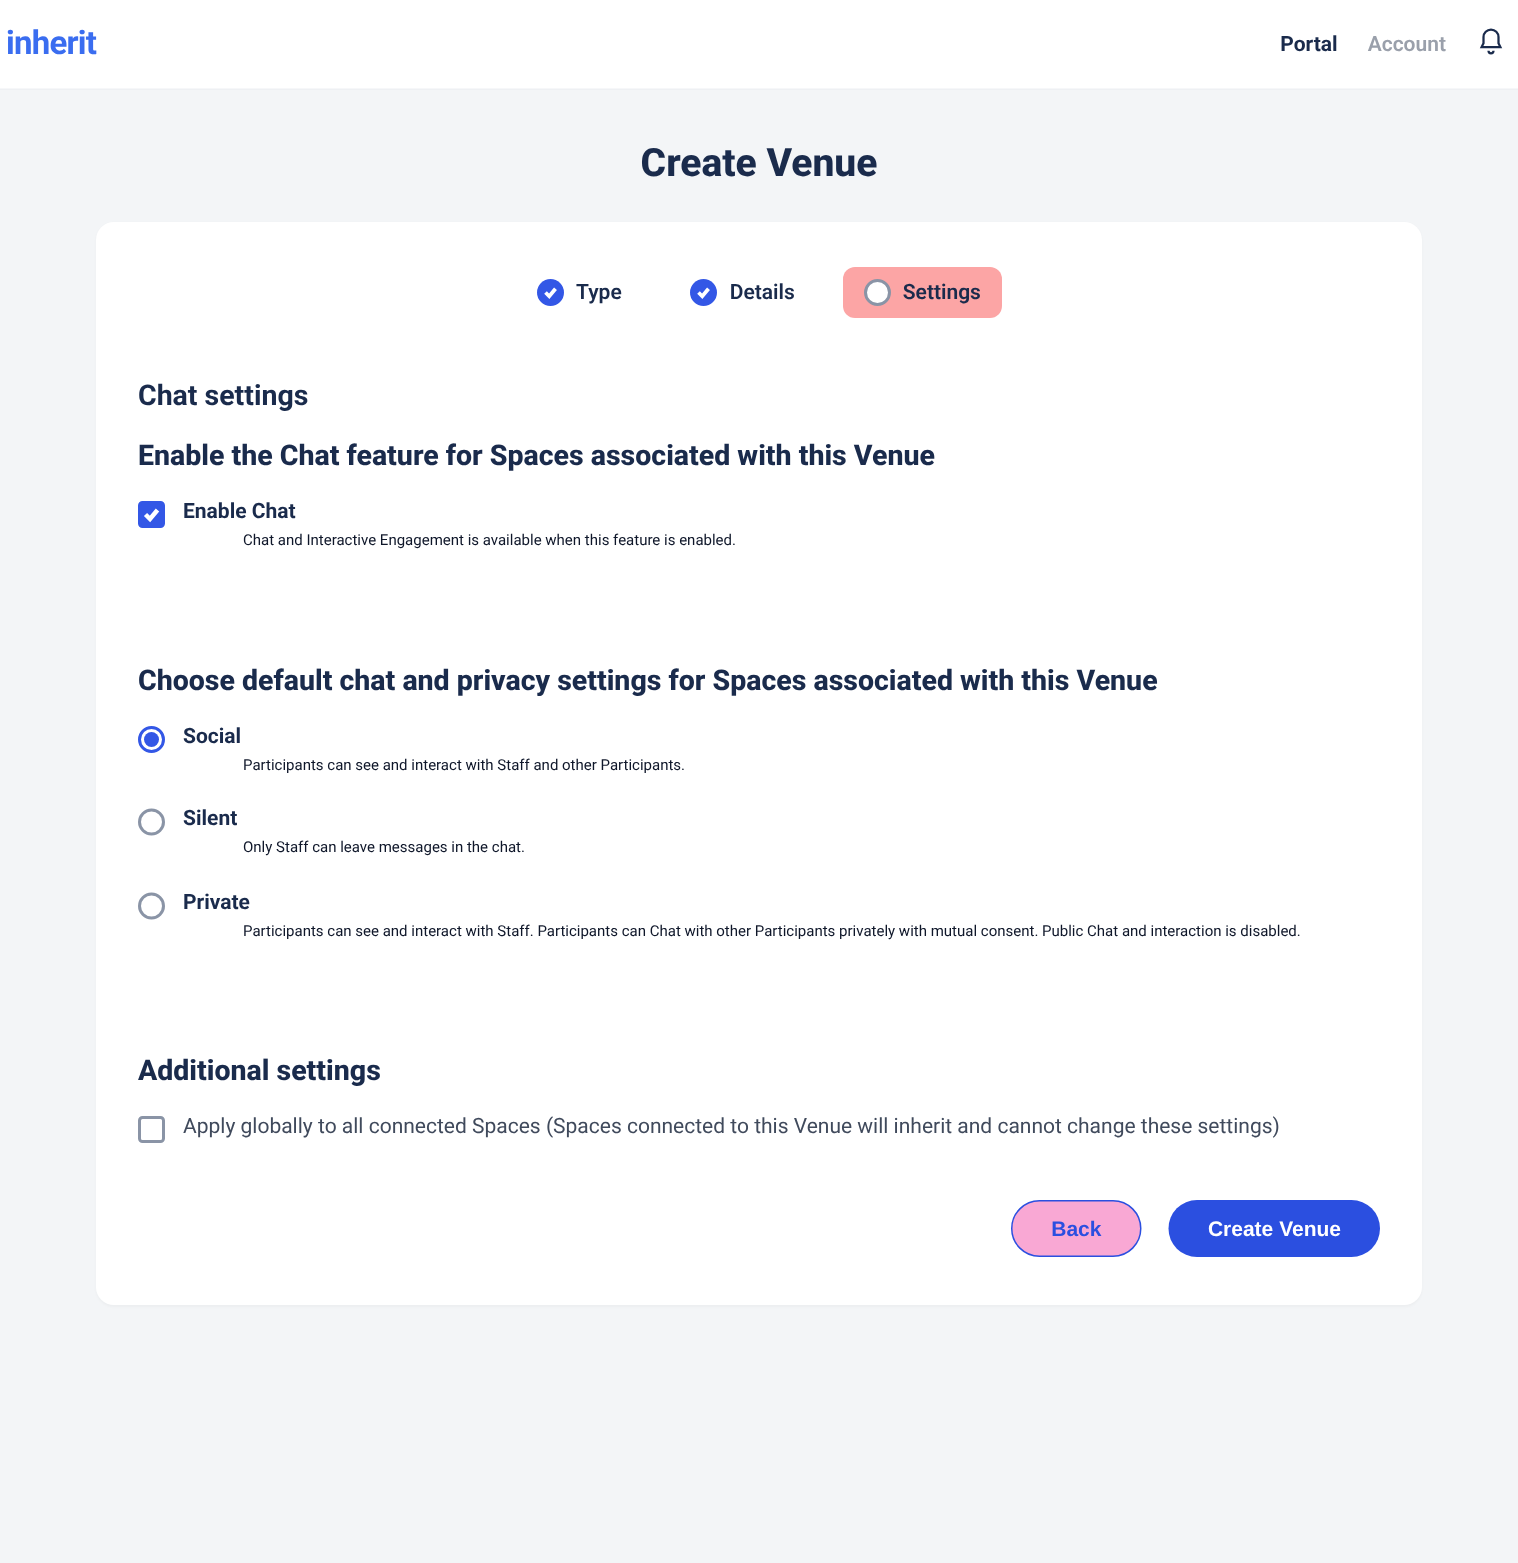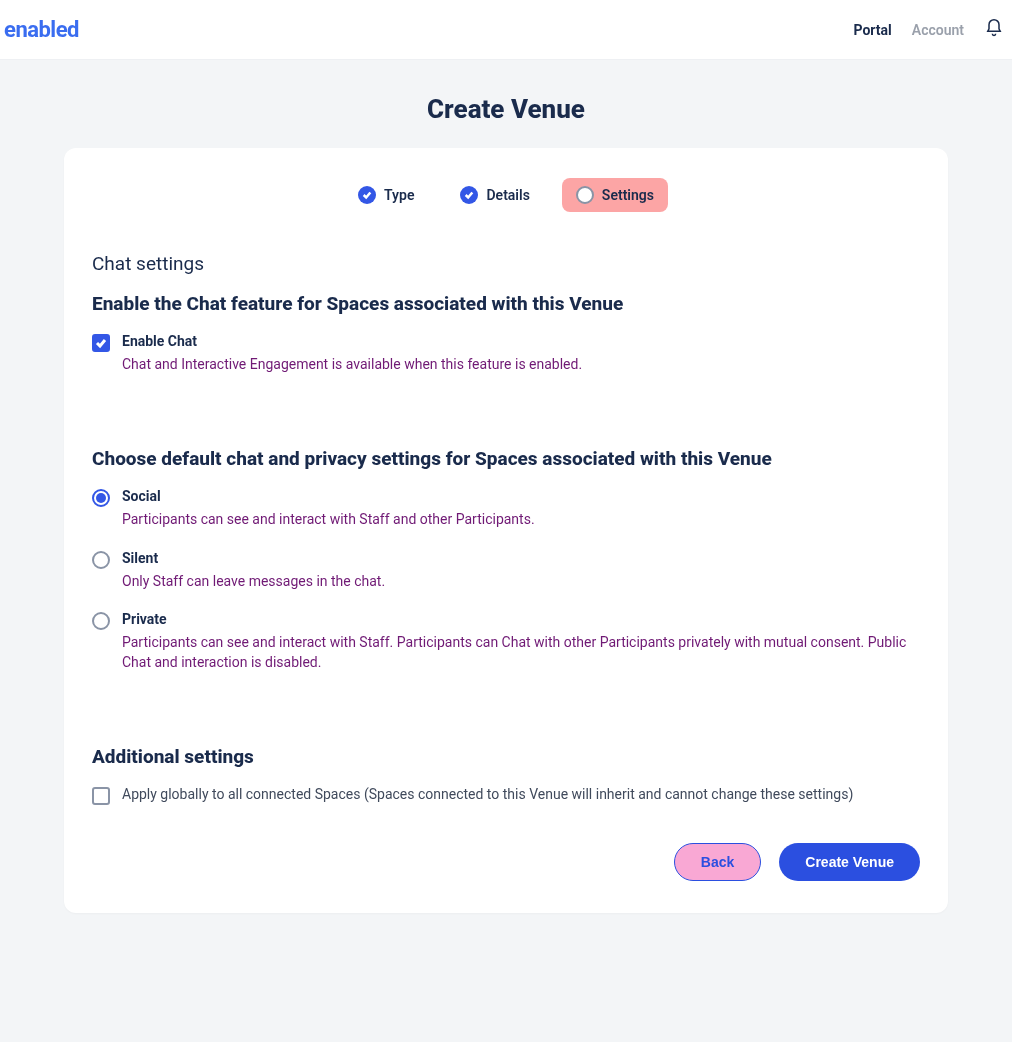--- a/index.html
+++ b/index.html
@@ -87,21 +87,21 @@
       display: inline-flex;
       align-items: center;
       justify-content: center;
       flex-shrink: 0;
     }
     .step-circle.done { background: #3357e6; }
     .step-circle.pending { border: 2px solid #8a94a6; background: #fff; }
     .step-circle.done svg { width: 10px; height: 10px; stroke: #fff; stroke-width: 3; fill: none; }
     h2.section-title {
       font-size: 19px;
-      font-weight: 400;
+      font-weight: 700;
       color: #1a2b4c;
       margin-bottom: 14px;
     }
     .info-banner {
       background: #f3f5f8;
       border-radius: 8px;
       padding: 16px 18px;
       font-size: 14px;
       line-height: 1.5;
       color: #404a5c;
@@ -120,24 +120,25 @@
       gap: 12px;
       margin-bottom: 20px;
     }
     .control-row .content { flex: 1; }
     .control-label {
       font-size: 14px;
       font-weight: 700;
       color: #1a2b4c;
     }
     .control-desc {
-      font-size: 14px;
-      color: #701a75;
+      font-size: 10px;
+      color: #0f172a;
       margin-top: 5px;
       line-height: 1.45;
+      margin-left: 40px;
     }
     .checkbox-outer {
       width: 18px; height: 18px;
       border: 2px solid #3357e6;
       border-radius: 3px;
       display: inline-flex;
       align-items: center;
       justify-content: center;
       cursor: pointer;
       flex-shrink: 0;
@@ -190,21 +191,21 @@
     }
     .plain-text {
       font-size: 14px;
       color: #404a5c;
     }
   </style>
 </head>
 <body>
 
 <header class="top-bar">
-  <div class="logo">enabled</div>
+  <div class="logo">inherit</div>
   <div class="nav-right">
     <span class="nav-link active">Portal</span>
     <span class="nav-link">Account</span>
     <span class="bell-icon">
       <svg viewBox="0 0 24 24">
           <path d="M6 8a6 6 0 0 1 12 0v5l1.5 3H4.5L6 13V8z"></path>
           <path d="M10 19a2 2 0 0 0 4 0"></path>
         </svg>
     </span>
   </div>

